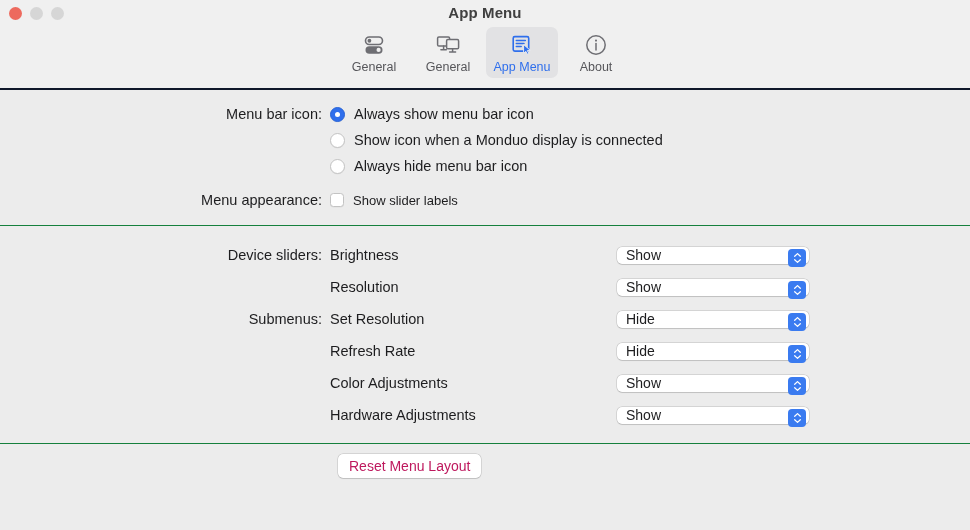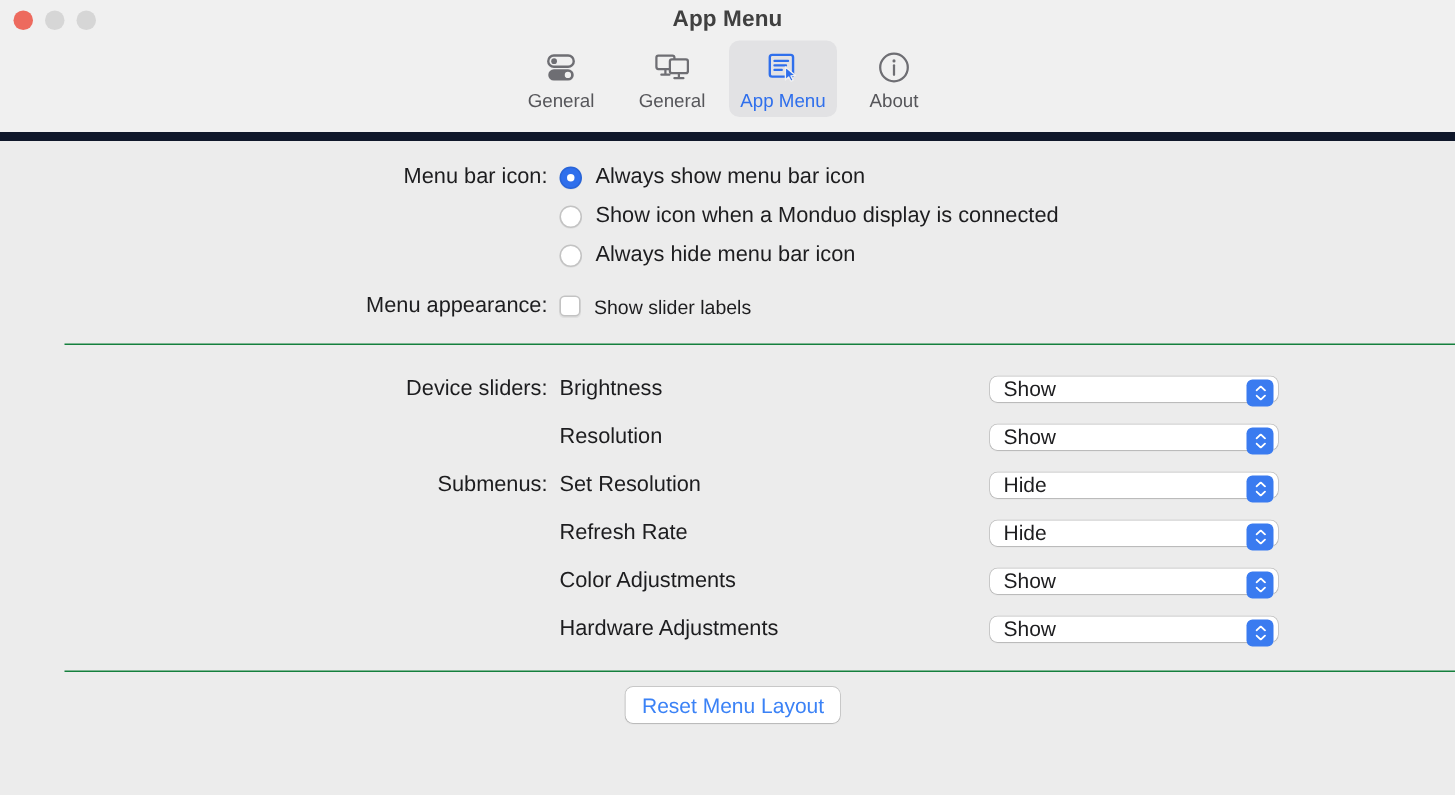--- a/index.html
+++ b/index.html
@@ -23,21 +23,21 @@
     background: #ececec;
     display: flex;
     flex-direction: column;
   }
 
   
   .titlebar {
     position: relative;
     height: 88px;
     background: #f0f0f0;
-    border-bottom: 6px solid #0f172a;
+    border-bottom: 2px solid #0f172a;
     flex: 0 0 auto;
   }
 
   .traffic-lights {
     position: absolute;
     left: 9px;
     top: 7px;
     display: flex;
     gap: 8px;
     align-items: center;
@@ -103,21 +103,20 @@
   .tab.selected .tlabel {
     color: #2f6fec;
   }
 
   
   .content {
     flex: 1 1 auto;
     display: flex;
     flex-direction: column;
     background: #ececec;
-    padding-left: 43px;
   }
 
   .section {
     position: relative;
     padding: 0;
   }
   .section + .section {
     border-top: 1px solid #15803d;
   }
 
@@ -268,25 +267,24 @@
     padding-left: 338px;
   }
   .btn {
     display: inline-block;
     height: 24px;
     line-height: 24px;
     padding: 0 11px;
     background: #ffffff;
     border-radius: 5px;
     font-size: 14px;
-    color: #3b82f6;
+    color: #be185d;
     box-shadow: 0 0 0 0.5px rgba(0,0,0,0.18), 0 0.5px 1px rgba(0,0,0,0.10);
     cursor: default;
     box-sizing: border-box;
-    margin-left: 36px;
   }
 </style>
 </head>
 <body>
 
 <div class="window">
 
   <div class="titlebar">
 
     <div class="traffic-lights">

